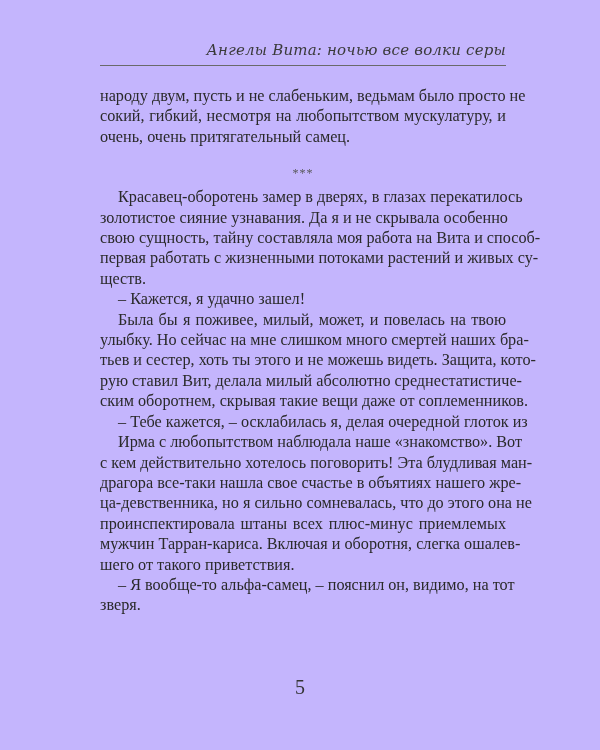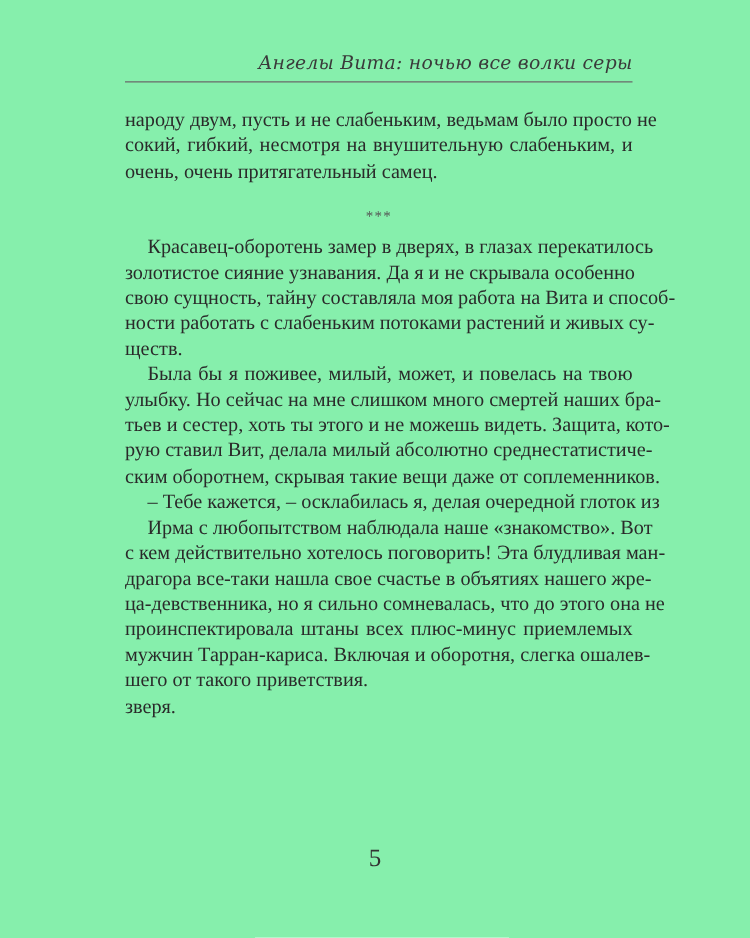--- a/index.html
+++ b/index.html
@@ -1,17 +1,17 @@
 <!DOCTYPE html>
 <html><head>
   <meta charset="utf-8">
   <style>
     html, body { margin: 0; padding: 0; background: #ffffff; }
     body { width: 600px; height: 750px; position: relative; overflow: hidden; }
-    .page { position: absolute; left: 0; top: 0; width: 600px; height: 750px; background: #86efac; }
+    .page { position: absolute; left: 0; top: 0; width: 600px; height: 750px; background: #c4b5fd; }
     .running-head {
       position: absolute; left: 100px; top: 40px; width: 406px;
       text-align: right;
       font-family: "DejaVu Serif", serif;
       font-size: 15px; letter-spacing: 0.2px;
       color: #3a3a3a; font-style: italic;
       line-height: 20px;
     }
     .head-rule {
       position: absolute; left: 100px; top: 65px; width: 406px; height: 0;
@@ -44,30 +44,33 @@
 
 <div class="page">
   <div class="running-head">Ангелы Вита: ночью все волки серы</div>
   <div class="head-rule"></div>
 
   <div class="body-text">
     <p>
       <span class="line">народу двум, пусть и не слабеньким, ведьмам было просто не</span>
     </p>
     <p>
-      <span class="line">сокий, гибкий, несмотря на внушительную слабеньким, и</span>
+      <span class="line">сокий, гибкий, несмотря на любопытством мускулатуру, и</span>
       <span class="line last">очень, очень притягательный самец.</span>
     </p>
     <div class="separator">***</div>
     <p>
       <span class="line" style="padding-left:18px">Красавец-оборотень замер в дверях, в глазах перекатилось</span>
       <span class="line">золотистое сияние узнавания. Да я и не скрывала особенно</span>
       <span class="line">свою сущность, тайну составляла моя работа на Вита и способ-</span>
-      <span class="line">ности работать с слабеньким потоками растений и живых су-</span>
+      <span class="line">первая работать с жизненными потоками растений и живых су-</span>
       <span class="line last">ществ.</span>
+    </p>
+    <p>
+      <span class="line last" style="padding-left:18px">– Кажется, я удачно зашел!</span>
     </p>
     <p>
       <span class="line" style="padding-left:18px">Была бы я поживее, милый, может, и повелась на твою</span>
       <span class="line">улыбку. Но сейчас на мне слишком много смертей наших бра-</span>
       <span class="line">тьев и сестер, хоть ты этого и не можешь видеть. Защита, кото-</span>
       <span class="line">рую ставил Вит, делала милый абсолютно среднестатистиче-</span>
       <span class="line last">ским оборотнем, скрывая такие вещи даже от соплеменников.</span>
     </p>
     <p>
       <span class="line" style="padding-left:18px">– Тебе кажется, – осклабилась я, делая очередной глоток из</span>
@@ -75,18 +78,19 @@
     <p>
       <span class="line" style="padding-left:18px">Ирма с любопытством наблюдала наше «знакомство». Вот</span>
       <span class="line">с кем действительно хотелось поговорить! Эта блудливая ман-</span>
       <span class="line">драгора все-таки нашла свое счастье в объятиях нашего жре-</span>
       <span class="line">ца-девственника, но я сильно сомневалась, что до этого она не</span>
       <span class="line">проинспектировала штаны всех плюс-минус приемлемых</span>
       <span class="line">мужчин Тарран-кариса. Включая и оборотня, слегка ошалев-</span>
       <span class="line last">шего от такого приветствия.</span>
     </p>
     <p>
+      <span class="line" style="padding-left:18px">– Я вообще-то альфа-самец, – пояснил он, видимо, на тот</span>
       <span class="line last">зверя.</span>
     </p>
   </div>
 
   <div class="folio">5</div>
 </div>
 
 </body></html>

